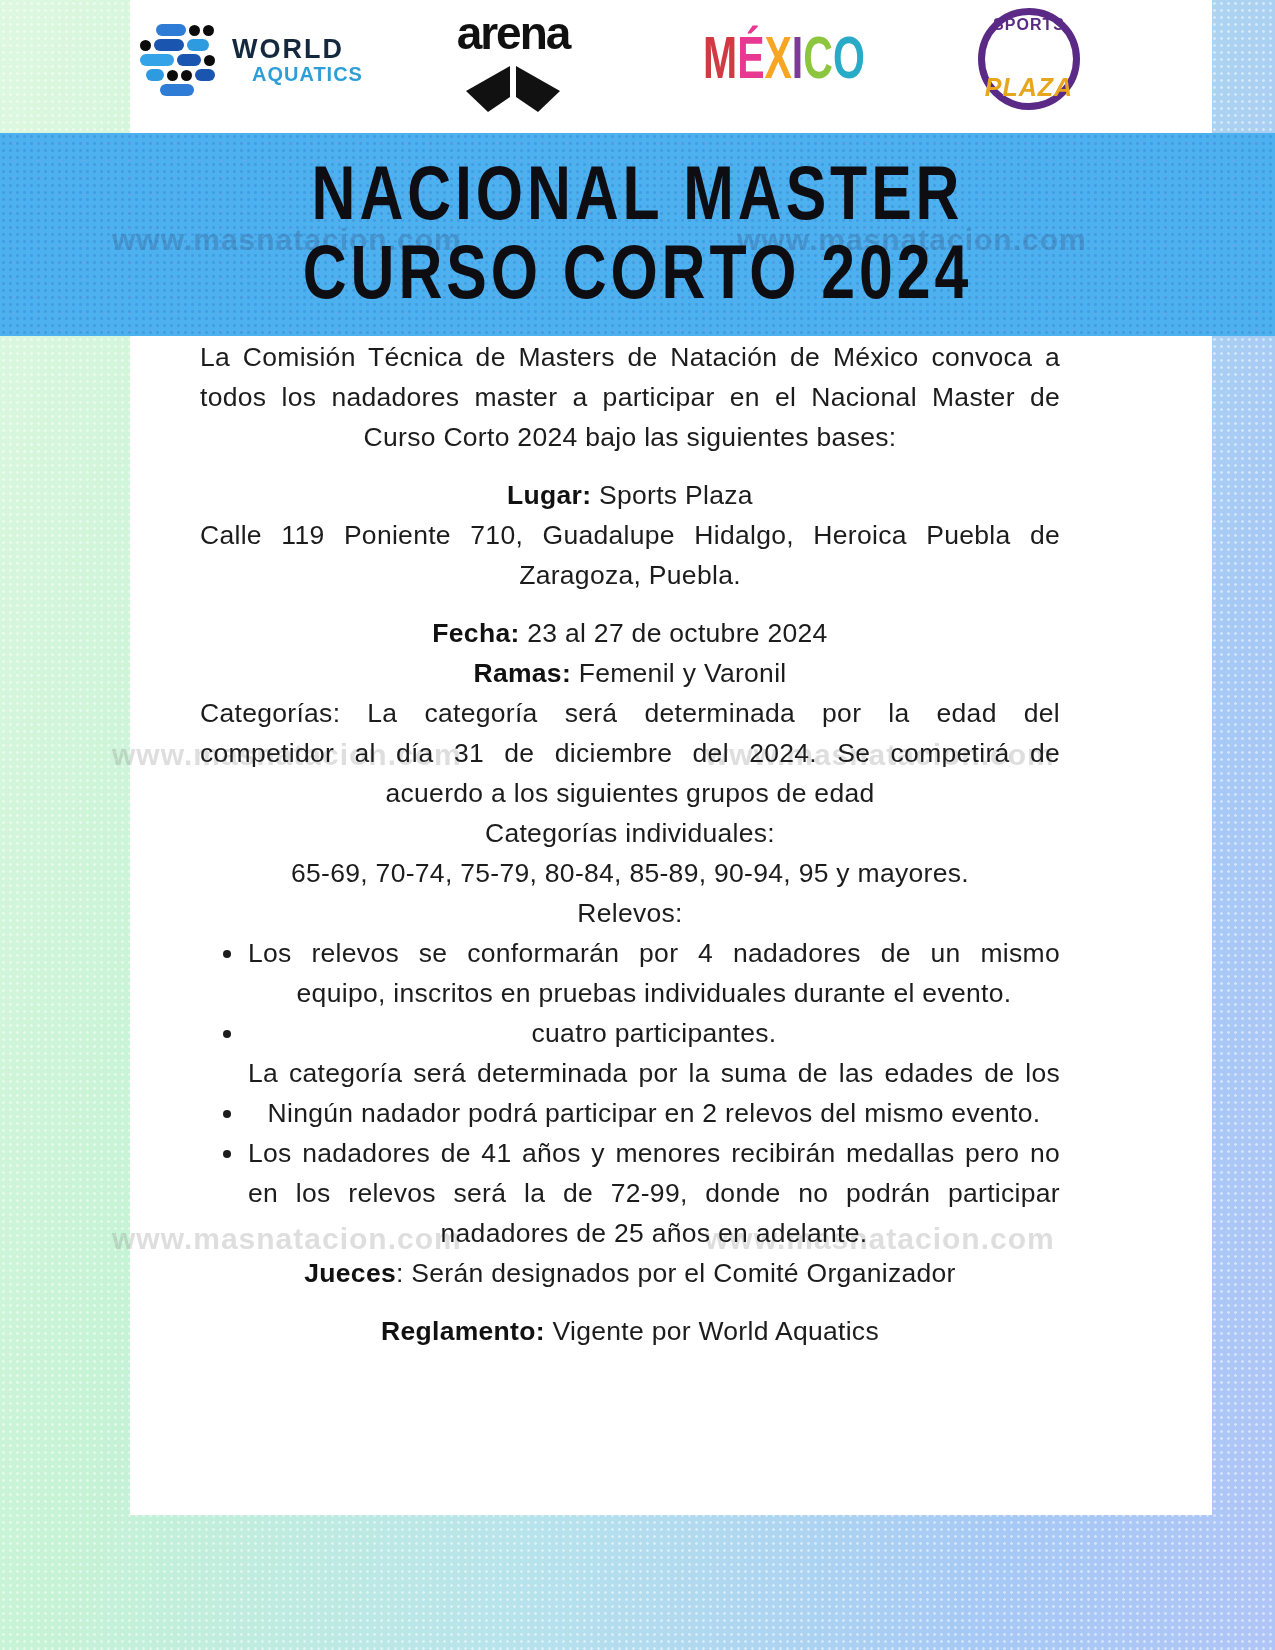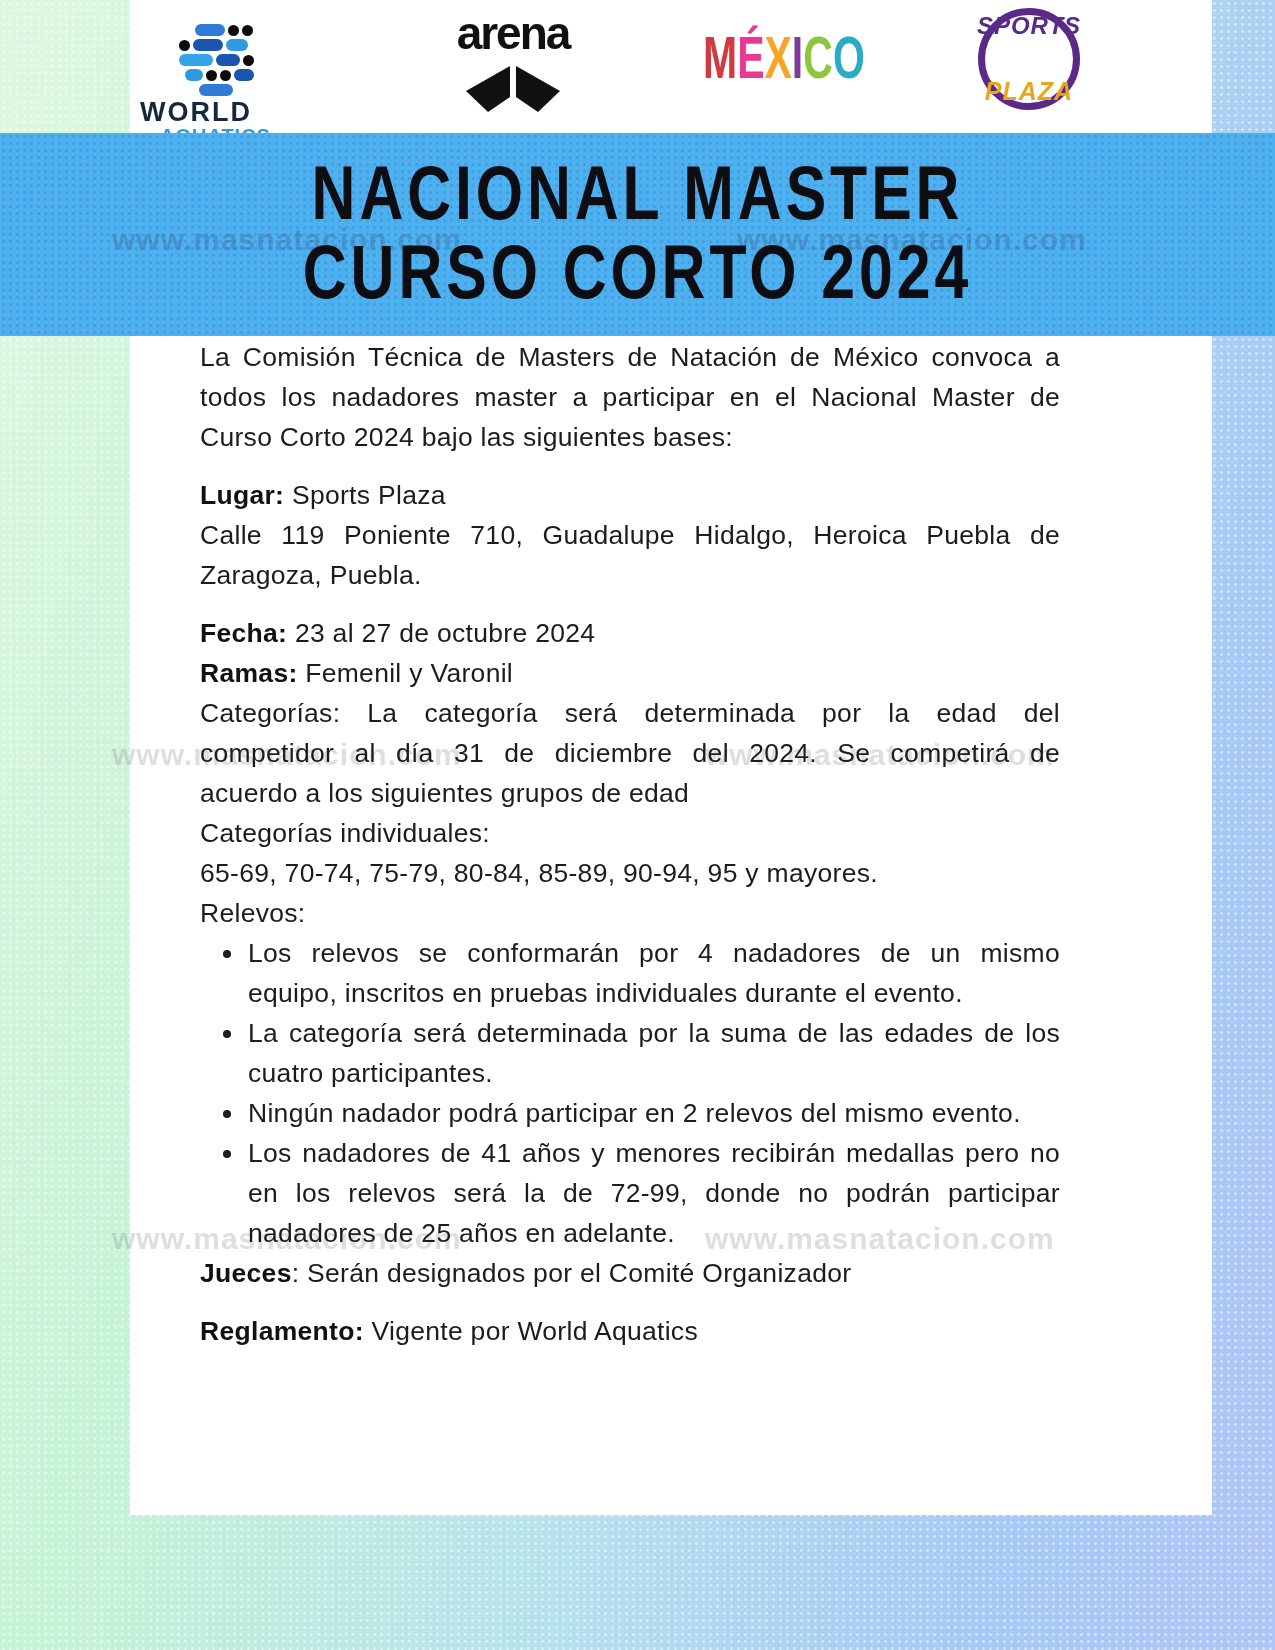--- a/index.html
+++ b/index.html
@@ -7,59 +7,59 @@
   .page{position:relative;width:1275px;height:1650px;overflow:hidden;
     background:
       radial-gradient(rgba(255,255,255,.5) 1.1px, transparent 1.6px) 0 0/7px 7px,
       linear-gradient(105deg,#def8e0 0%,#c6f3d5 28%,#b7e3ec 55%,#a6c9f5 82%,#b0c5f7 100%);
   }
   .sheet{position:absolute;left:130px;top:0;width:1082px;height:1515px;background:#ffffff;}
 
   
   .logo{position:absolute;}
   
-  .wa{left:140px;top:22px;display:flex;align-items:flex-end;flex-direction:column;}
+  .wa{left:140px;top:22px;display:flex;align-items:center;}
   .wa-mark{position:relative;width:78px;height:76px;margin-right:14px;display:flex;flex-direction:column;justify-content:center;gap:3px;}
   .wa-row{display:flex;align-items:center;gap:3px;height:12px;}
   .pill{height:12px;border-radius:7px;}
   .dot{width:11px;height:11px;border-radius:50%;background:#0b0b0b;flex:0 0 auto;}
   .b1{background:#2e7cd6;} .b2{background:#1a55b0;} .b3{background:#35a3e8;} .b4{background:#2e9be0;}
   .wa-text{line-height:1.05;}
   .wa-word{font-weight:bold;font-size:27px;letter-spacing:2px;color:#14293e;}
   .wa-aqua{font-weight:bold;font-size:20px;letter-spacing:1px;color:#2d9fd8;margin-left:20px;}
   
   .arena{left:448px;top:10px;width:130px;text-align:center;}
   .arena-word{font-weight:bold;font-size:46px;letter-spacing:-2px;color:#111;line-height:1;}
   
   .mexico{left:703px;top:30px;white-space:nowrap;transform:scale(.82,1.18);transform-origin:left center;}
   .mexico span{font-weight:bold;font-size:50px;line-height:56px;}
   
   .sp{left:978px;top:8px;width:102px;height:102px;border:7px solid #5b2a86;border-radius:50%;
       box-sizing:border-box;display:flex;flex-direction:column;align-items:center;justify-content:center;background:#fff;}
-  .sp-sports{font-weight:bold;font-style:italic;font-size:24px;letter-spacing:1px;color:#5b2a86;line-height:1.05;}
+  .sp-sports{font-weight:bold;font-size:16px;letter-spacing:1px;color:#5b2a86;line-height:1.05;}
   .sp-plaza{font-weight:bold;font-style:italic;font-size:25px;letter-spacing:1px;color:#e8a51e;line-height:1.05;margin-top:40px;}
 
   
   .banner{position:absolute;left:0;top:133px;width:1275px;height:203px;
     background:
       radial-gradient(rgba(235,125,215,.20) 1.1px,transparent 1.6px) 3px 2px/23px 17px,
       radial-gradient(rgba(30,100,190,.25) 1.2px,transparent 1.7px) 0 0/7px 7px,
       #4db0ef;}
   .banner-title{position:absolute;left:0;top:20px;width:100%;text-align:center;color:#0d0d12;}
   .banner-title .tline{font-weight:bold;font-size:62px;line-height:79px;letter-spacing:4px;white-space:nowrap;transform:scale(.98,1.22);}
 
   
   .wm{position:absolute;font-weight:bold;font-size:30px;letter-spacing:1px;white-space:nowrap;}
   .wm-banner{color:rgba(52,84,126,.30);}
   .wm-gray{color:rgba(125,125,125,.25);}
 
   
   .doc{position:absolute;left:200px;top:337px;width:860px;color:#1c1c1c;
        font-size:26.5px;line-height:40px;letter-spacing:.3px;}
-  .doc .line{min-height:40px;}
+  .doc .line{min-height:40px;text-align:center;}
   .para .line.j{text-align:justify;text-align-last:justify;}
   .gap{margin-top:18px;}
   .lbl{font-weight:bold;color:#111;}
   ul.blist{margin:0;padding:0 0 0 46px;list-style:disc outside;}
   ul.blist li{padding-left:2px;}
 </style>
 </head>
 <body>
 
 <div class="page">
@@ -164,22 +164,22 @@
     </div>
 
     <div class="line">Relevos:</div>
 
     <ul class="blist">
       <li class="para">
         <div class="line j">Los relevos se conformarán por 4 nadadores de un mismo</div>
         <div class="line">equipo, inscritos en pruebas individuales durante el evento.</div>
       </li>
       <li class="para">
+        <div class="line">cuatro participantes.</div>
         <div class="line j">La categoría será determinada por la suma de las edades de los</div>
-        <div class="line">cuatro participantes.</div>
       </li>
       <li class="para">
         <div class="line">Ningún nadador podrá participar en 2 relevos del mismo evento.</div>
       </li>
       <li class="para">
         <div class="line j">Los nadadores de 41 años y menores recibirán medallas pero no</div>
         <div class="line j">en los relevos será la de 72-99, donde no podrán participar</div>
         <div class="line">nadadores de 25 años en adelante.</div>
       </li>
     </ul>

